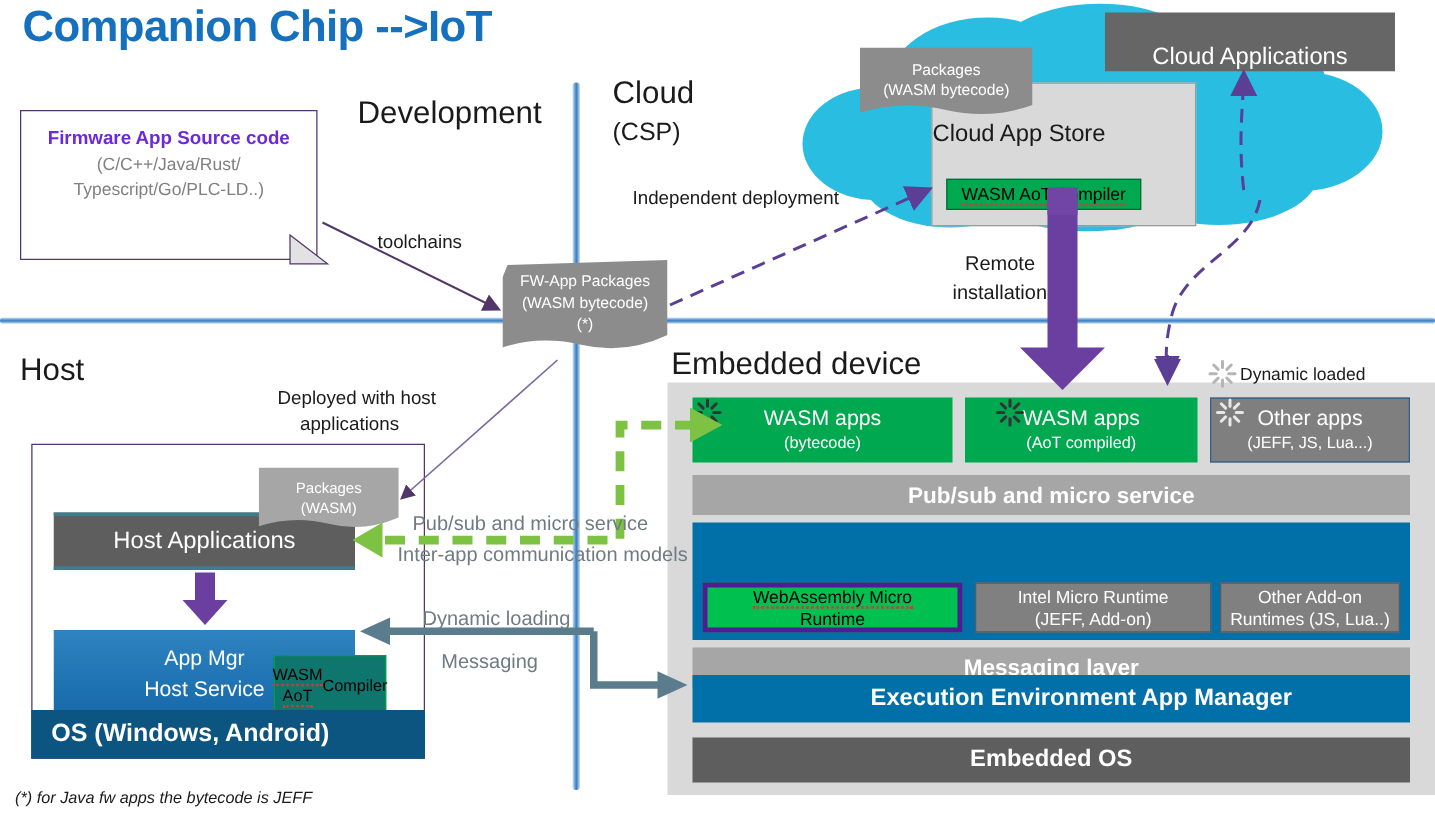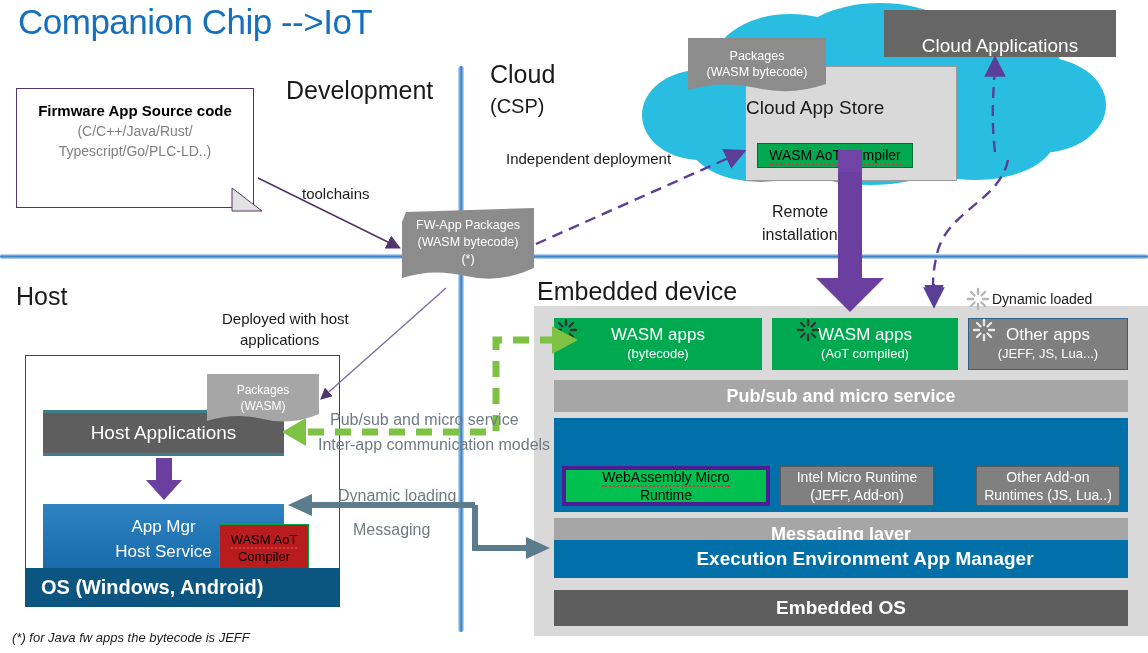--- a/index.html
+++ b/index.html
@@ -12,21 +12,21 @@
     overflow:hidden;
     position:relative;
   }
   #stage { position:relative; width:1148px; height:653px; }
 
   .abs { position:absolute; }
 
   
   #title {
     left:18px; top:2px;
-    font-size:35px; font-weight:normal;
+    font-size:35px; font-weight:bold;
     color:#1570BE;
     letter-spacing:-0.5px;
     white-space:nowrap;
   }
 
   
   .hdiv {
     left:0; top:254px; width:1148px; height:5px;
     background:linear-gradient(to bottom,#d4e4f7 0%,#5b9bd5 35%,#3a7fc1 55%,#cfe0f5 100%);
     border-radius:3px;
@@ -46,21 +46,21 @@
   #lbl-host        { left:16px;  top:282px; }
   #lbl-embedded    { left:537px; top:277px; }
 
   
   #fw-box {
     left:16px; top:88px; width:238px; height:120px;
     border:1px solid #51356b; background:#ffffff;
     text-align:center;
     padding-top:12px;
   }
-  #fw-box .t1 { font-size:15px; font-weight:bold; color:#000000; line-height:20px; }
+  #fw-box .t1 { font-size:15px; font-weight:bold; color:#6d28d9; line-height:20px; }
   #fw-box .t2 { font-size:14px; color:#808080; line-height:20px; }
 
   
   #lbl-toolchains { left:302px; top:185px; font-size:15px; color:#1a1a1a; }
 
   
   #cloud-apps {
     left:884px; top:10px; width:232px; height:47px;
     background:#666666;
     display:flex; align-items:flex-end; justify-content:center;
@@ -128,23 +128,23 @@
     display:flex; align-items:center; justify-content:center;
     color:#fff; font-size:19px;
   }
   #host-appmgr {
     left:43px; top:504px; width:241px; height:72px;
     background:linear-gradient(to bottom,#2e83c0,#1668a8);
     color:#fff; font-size:17px; text-align:center; padding-top:10px; line-height:25px;
   }
   #aot-host {
     left:219px; top:524px; width:90px; height:48px;
-    background:#b91c1c; border:1px solid #00a040;
+    background:#0f766e; border:1px solid #00a040;
     color:#000; font-size:13px; text-align:center;
-    display:flex; flex-direction:column; align-items:center; justify-content:center;
+    display:flex; flex-direction:row; align-items:center; justify-content:center;
     line-height:17px;
   }
   #os-bar {
     left:25px; top:568px; width:315px; height:39px;
     background:#0b5580;
     display:flex; align-items:center;
     color:#fff; font-size:20px; font-weight:bold; padding-left:16px;
   }
 
   
@@ -238,21 +238,21 @@
       <span>Pub/sub and micro service</span>
     </div>
 
     <div class="abs" style="left:20px; top:112px; width:574px; height:94px; background:#0270A8;">
 
       <div class="rt-card rt-green" style="left:8px; width:208px;">
         <div><span class="squiggle">WebAssembly Micro</span></div>
         <div>Runtime</div>
       </div>
 
-      <div class="rt-card rt-gray" style="left:226px; width:154px;">
+      <div class="rt-card rt-gray" style="left:226px; width:189px;">
         <div>Intel Micro Runtime</div>
         <div>(JEFF, Add-on)</div>
       </div>
 
       <div class="rt-card rt-gray" style="left:422px; width:144px;">
         <div>Other Add-on</div>
         <div>Runtimes (JS, Lua..)</div>
       </div>
     </div>
 

